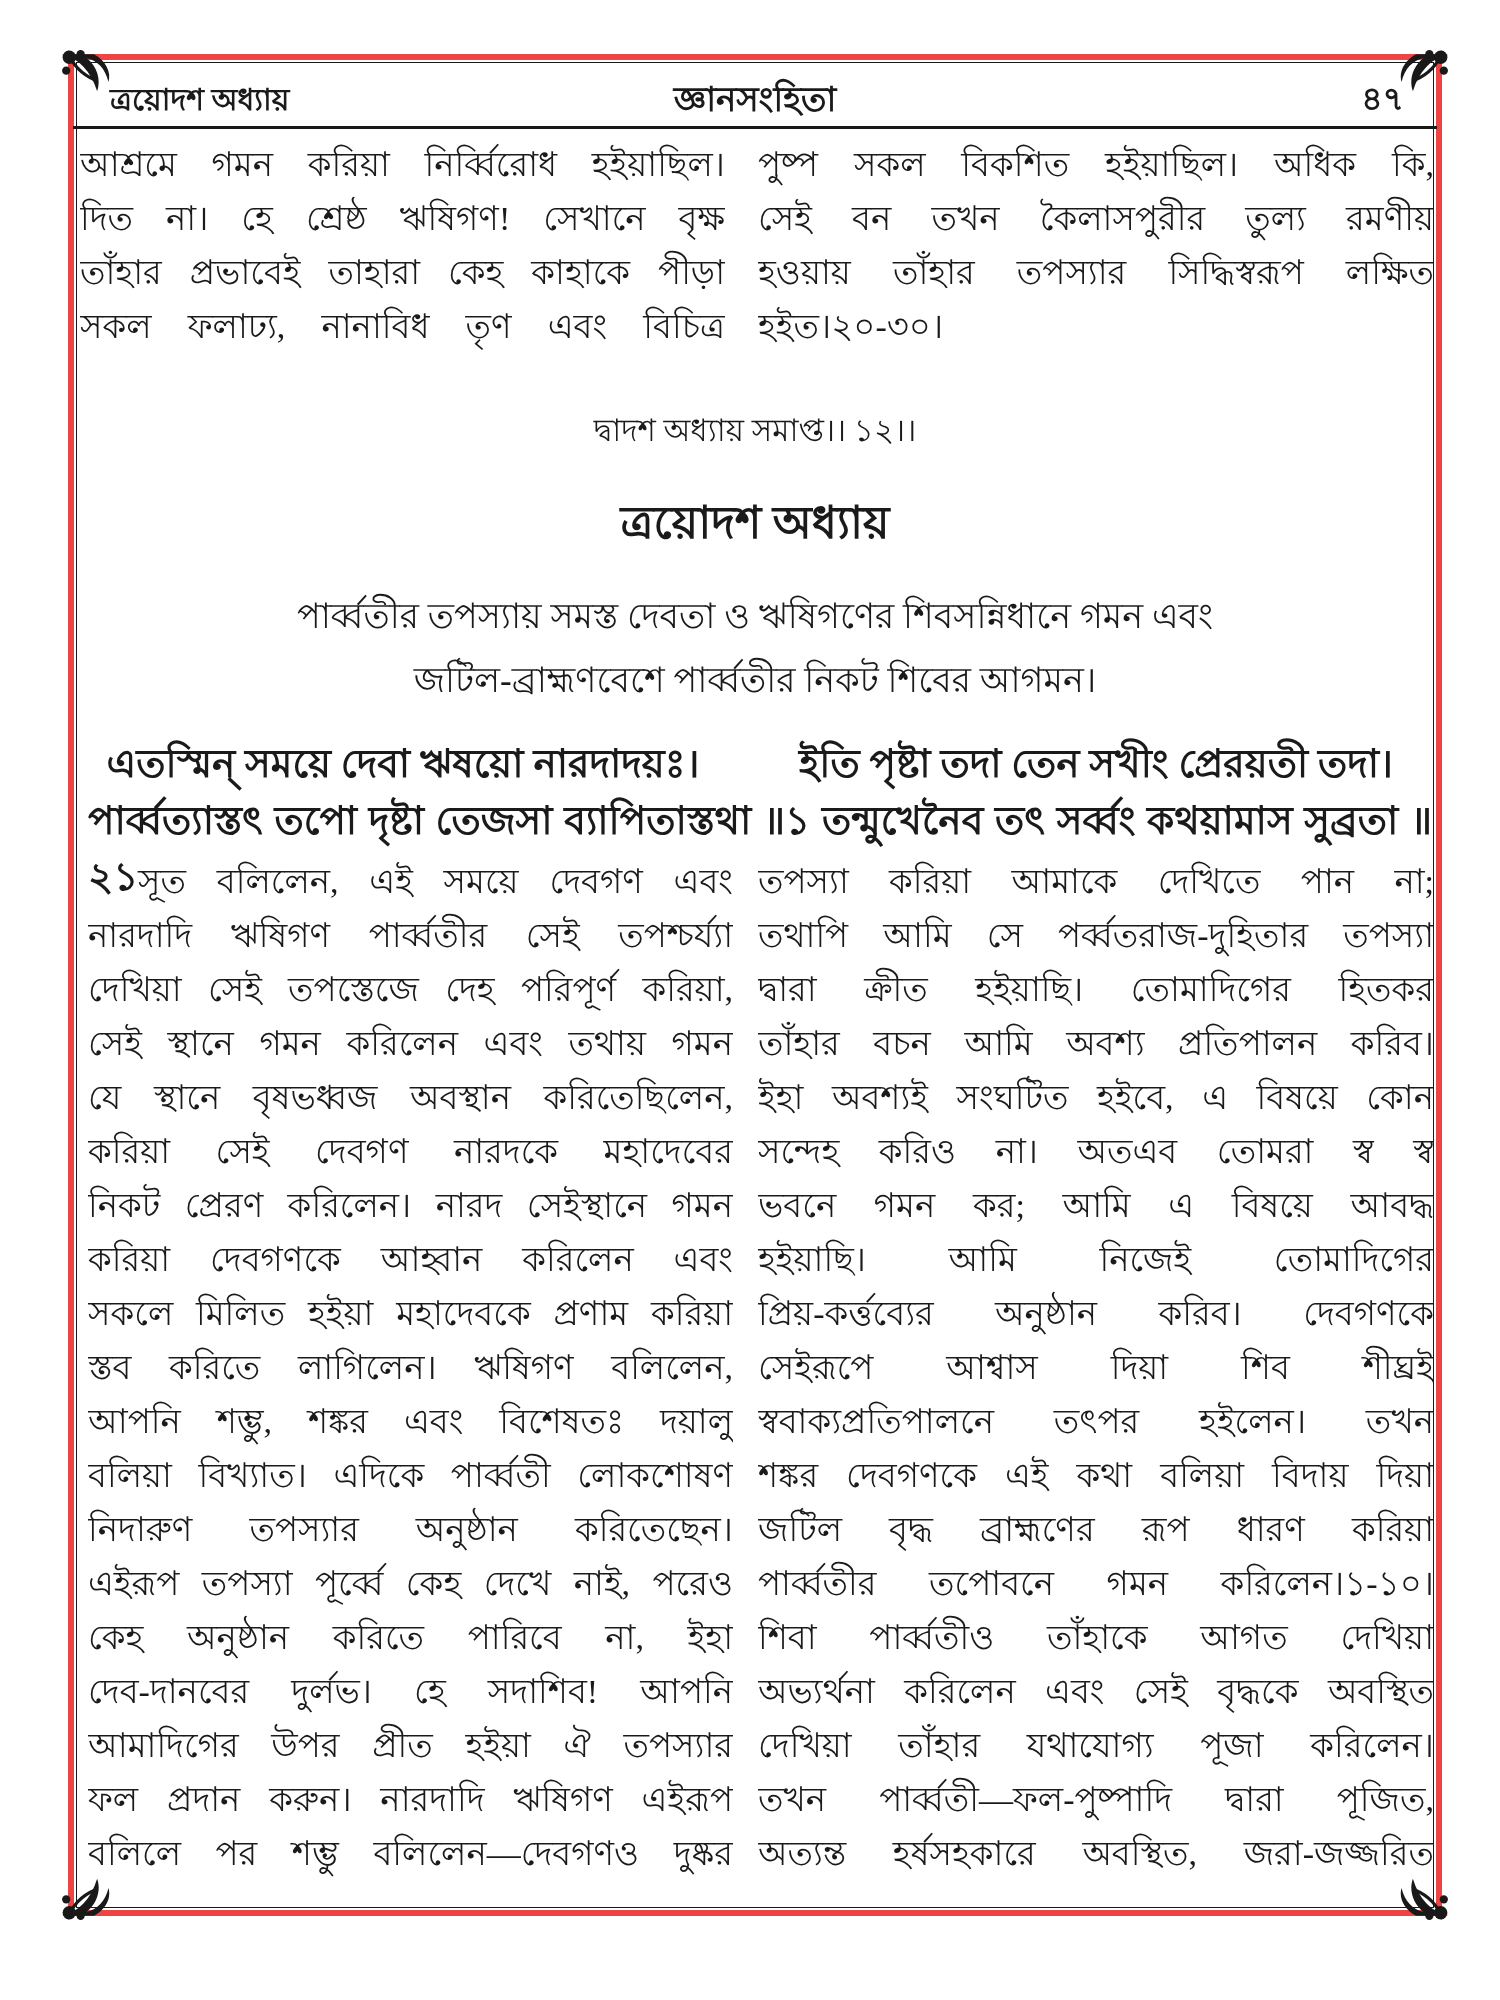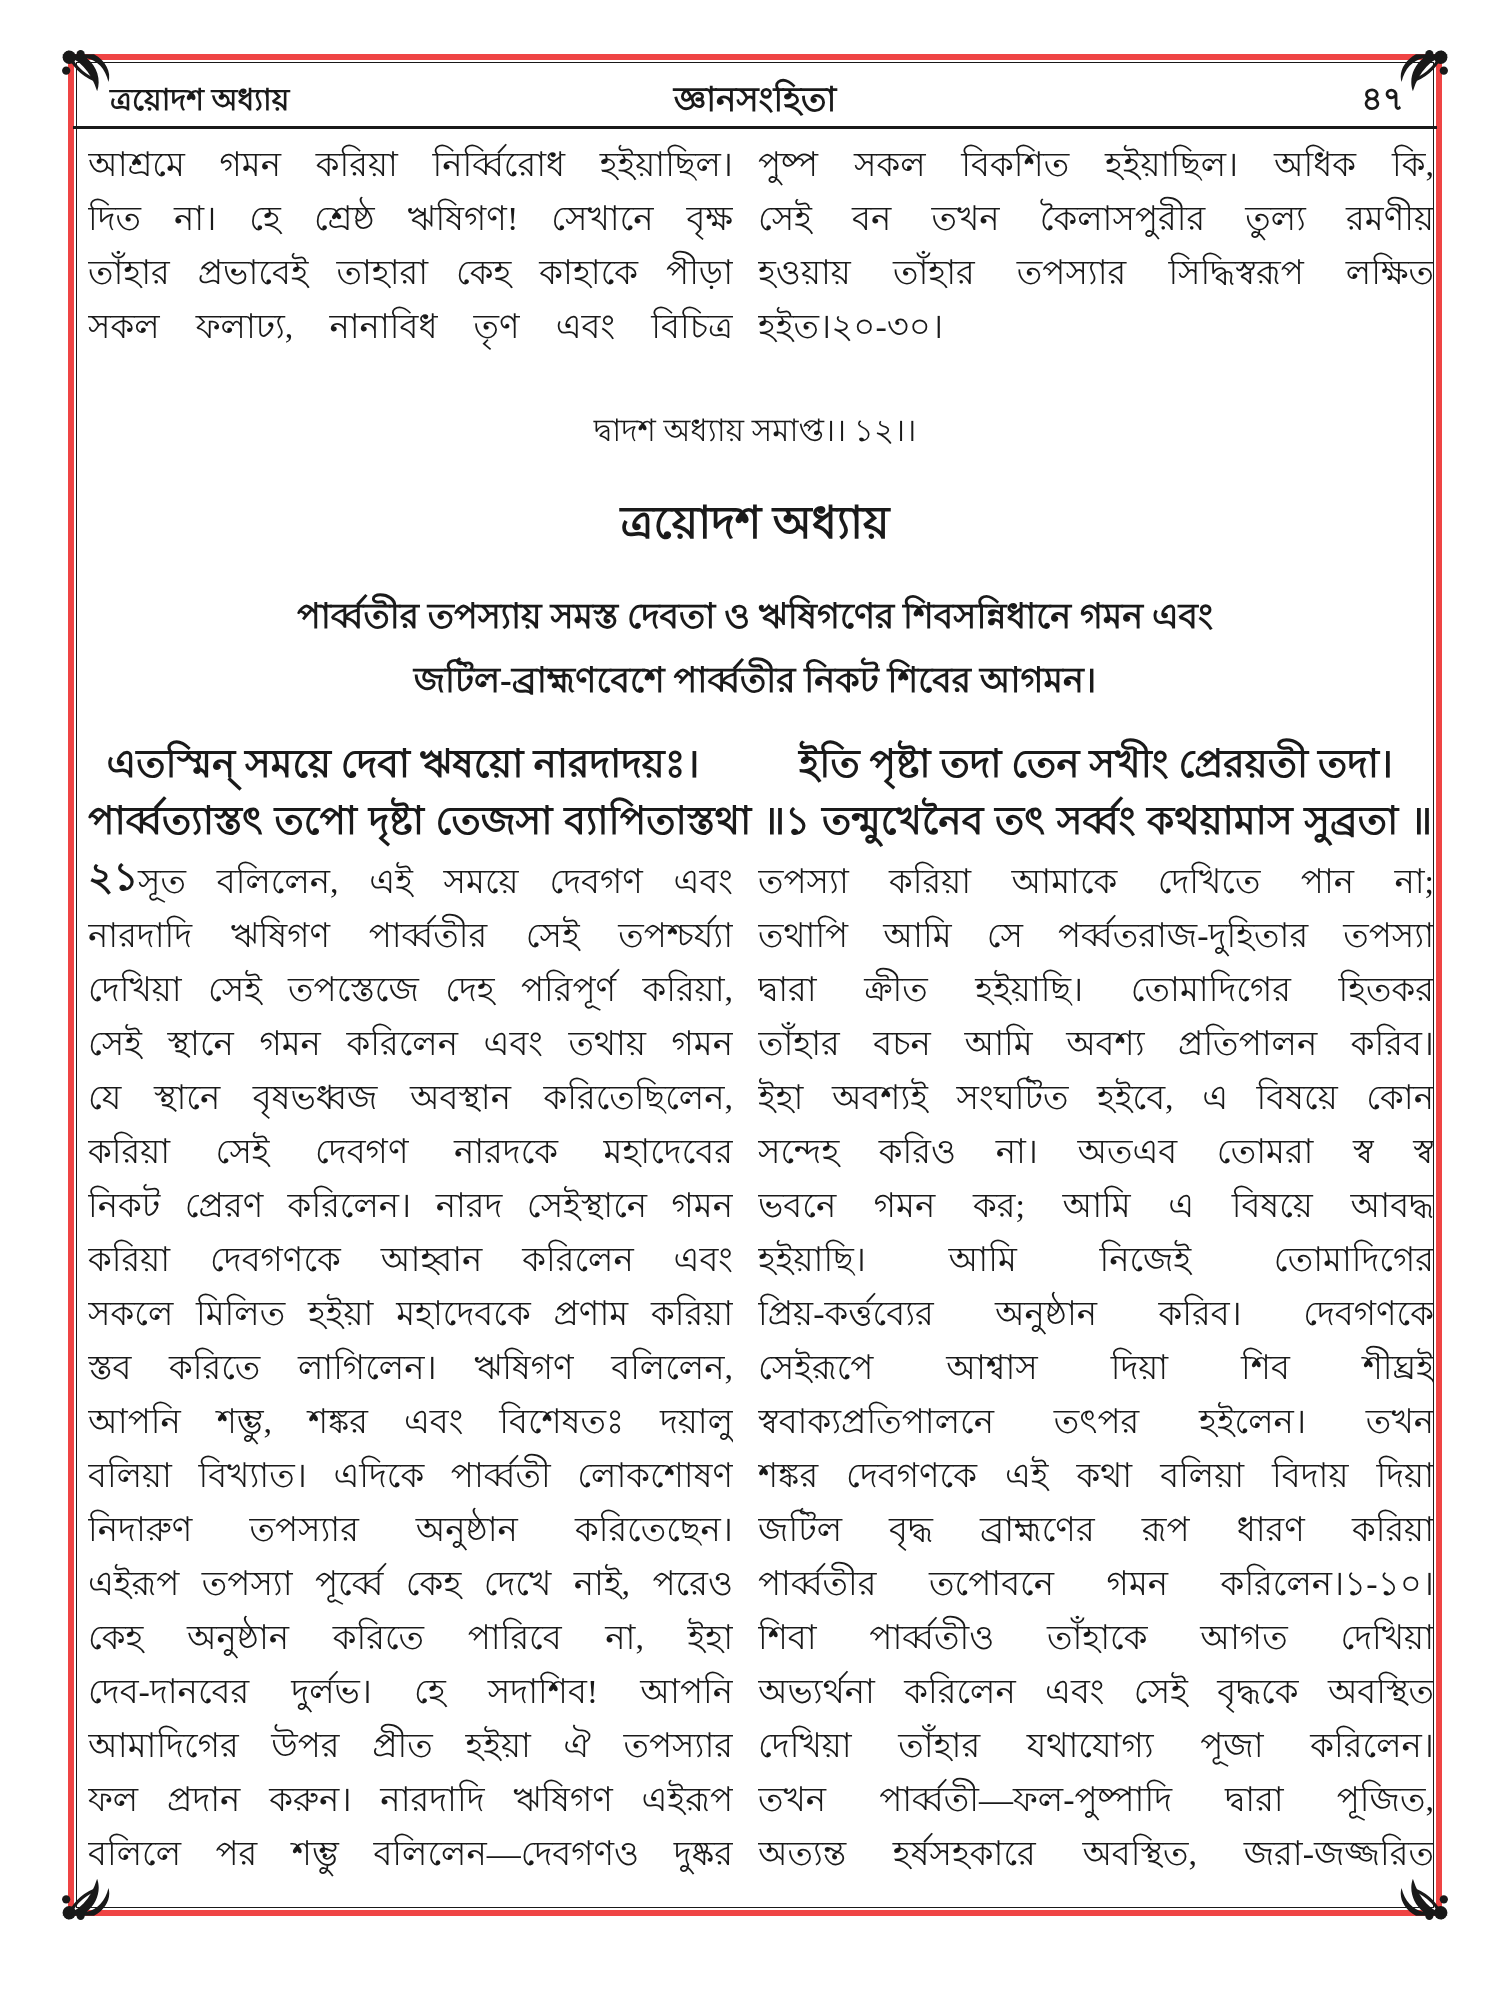--- a/index.html
+++ b/index.html
@@ -25,28 +25,28 @@
   .header-left  { position:absolute; left:36px;  top:16px; font-size:30px; font-weight:bold; }
   .header-center{ position:absolute; left:0; right:0; top:13px; text-align:center; font-size:34px; font-weight:bold; }
   .header-right { position:absolute; right:32px; top:13px; font-size:33px; font-weight:bold; }
   .header-rule  { position:absolute; top:66px; left:-1px; right:-1px; border-top:3px solid #191919; }
 
   .col { position:absolute; font-size:34px; line-height:54px; }
   .line { text-align:justify; text-align-last:justify; overflow:hidden; max-height:54px; }
   .no-stretch-last .line:last-child { text-align-last:left; }
   .indent-first .line:first-child { text-indent:50px; }
 
-  .cont-left  { top:78px; left:14px;  width:645px;font-family:Liberation Serif, serif; }
+  .cont-left  { top:78px; left:6px;  width:645px;font-family:Liberation Serif, serif; }
   .cont-right { top:78px; left:684px; width:676px; }
 
   .closing { position:absolute; top:346px; left:0; right:0; text-align:center; font-size:31px; }
 
   .chapter-title { position:absolute; top:428px; left:0; right:0; text-align:center; font-size:45px; font-weight:bold; }
 
-  .subtitle { position:absolute; left:16px; right:16px; text-align:center; font-size:35px; font-weight:bold; line-height:62px; }
+  .subtitle { position:absolute; left:16px; right:16px; text-align:center; font-size:35px; font-weight:normal; line-height:62px; }
   .subtitle.l1 { top:526px; }
   .subtitle.l2 { top:590px; }
 
   .verse { font-weight:bold; font-size:39px; line-height:56px; }
   .verse-left  { position:absolute; top:676px; left:14px;  width:630px; text-align:center; }
   .verse-right { position:absolute; top:676px; left:684px; width:676px; text-align:center; }
   .verse-full  { position:absolute; top:733px; left:14px;  width:1344px; text-align:justify; text-align-last:justify; }
 
   .body-left  { top:795px; left:14px;  width:645px; }
   .body-right { top:795px; left:684px; width:676px; }

